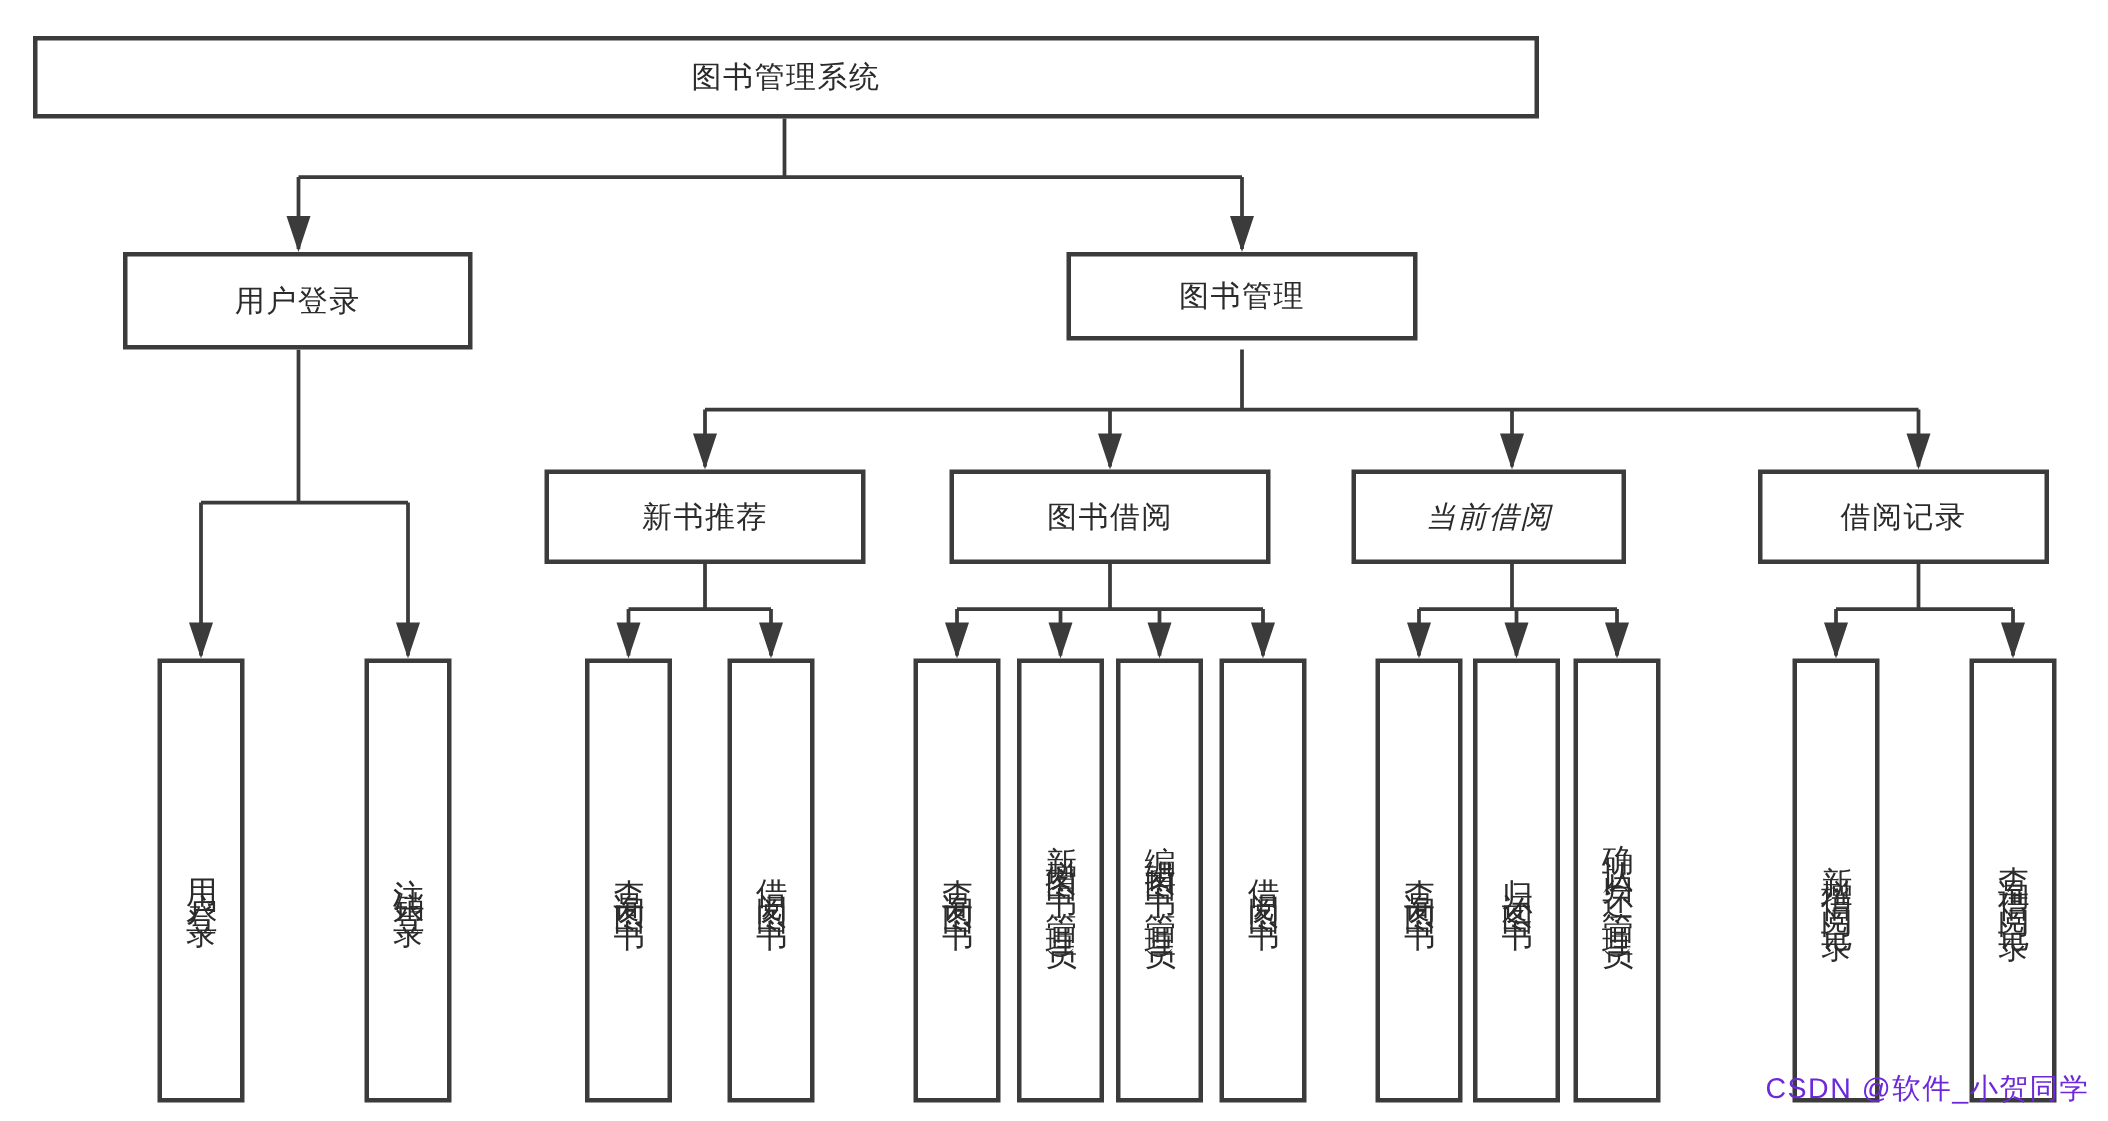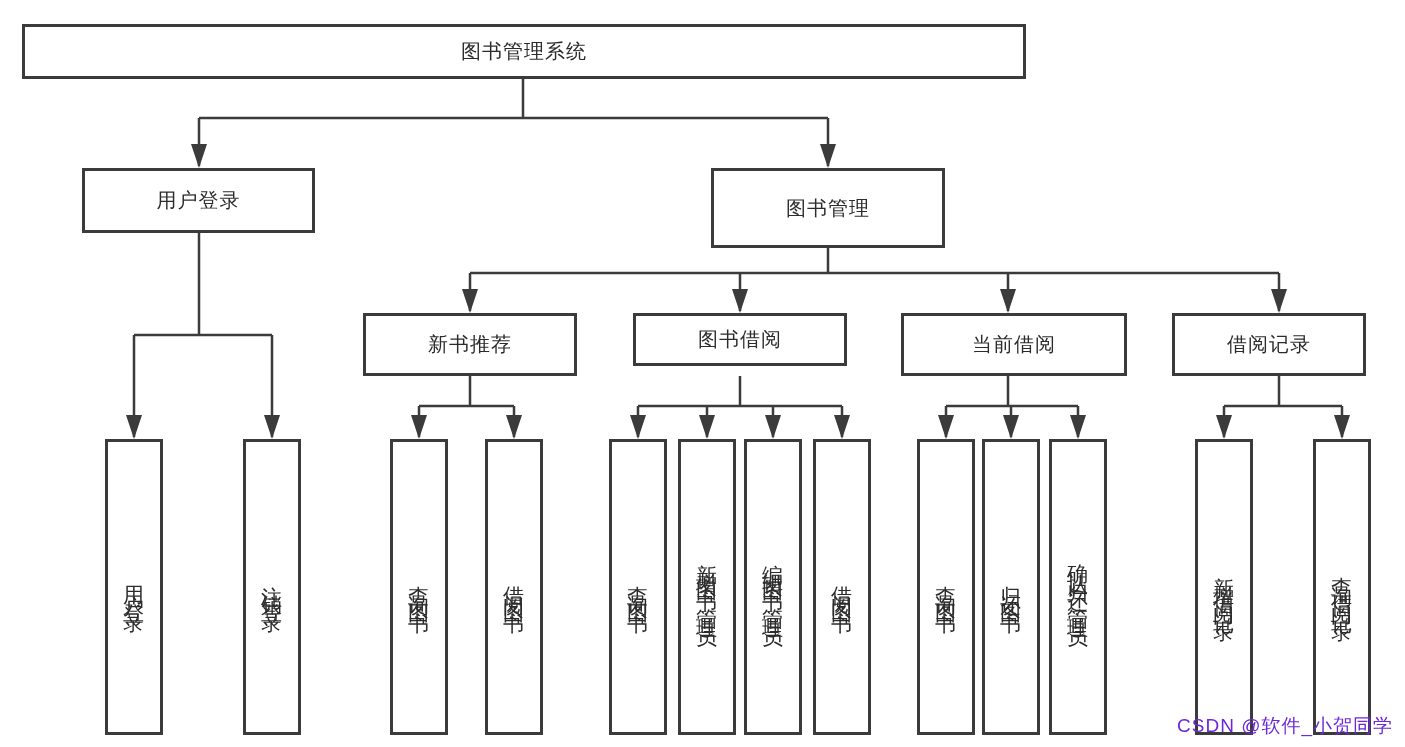--- a/index.html
+++ b/index.html
@@ -68,25 +68,25 @@
       M630 415 L646 415 L638 439 Z  M699 415 L715 415 L707 439 Z
       M765 415 L781 415 L773 439 Z  M834 415 L850 415 L842 439 Z
       M938 415 L954 415 L946 439 Z  M1003 415 L1019 415 L1011 439 Z
       M1070 415 L1086 415 L1078 439 Z
       M1216 415 L1232 415 L1224 439 Z  M1334 415 L1350 415 L1342 439 Z"></path>
   </svg>
 
   <div class="box" style="left:22px;top:13px;width:1004px;height:55px;margin-top:11px;">图书管理系统</div>
 
   <div class="box" style="left:82px;top:168px;width:233px;height:65px;">用户登录</div>
-  <div class="box" style="left:711px;top:168px;width:234px;height:80px;">图书管理</div>
+  <div class="box" style="left:711px;top:168px;width:234px;height:59px;">图书管理</div>
 
   <div class="box" style="left:363px;top:313px;width:214px;height:63px;">新书推荐</div>
-  <div class="box" style="left:633px;top:313px;width:214px;height:53px;">图书借阅</div>
-  <div class="box" style="left:901px;top:313px;width:226px;height:63px;">当前借阅</div>
+  <div class="box" style="left:633px;top:313px;width:214px;height:63px;">图书借阅</div>
+  <div class="box" style="left:901px;top:313px;width:183px;height:63px;font-style:italic;">当前借阅</div>
   <div class="box" style="left:1172px;top:313px;width:194px;height:63px;">借阅记录</div>
 
   <div class="box leaf" style="left:105px;top:439px;width:58px;height:296px;">
     <span>用户登录</span>
   </div>
   <div class="box leaf" style="left:243px;top:439px;width:58px;height:296px;">
     <span>注销登录</span>
   </div>
   <div class="box leaf" style="left:390px;top:439px;width:58px;height:296px;">
     <span>查询图书</span>

